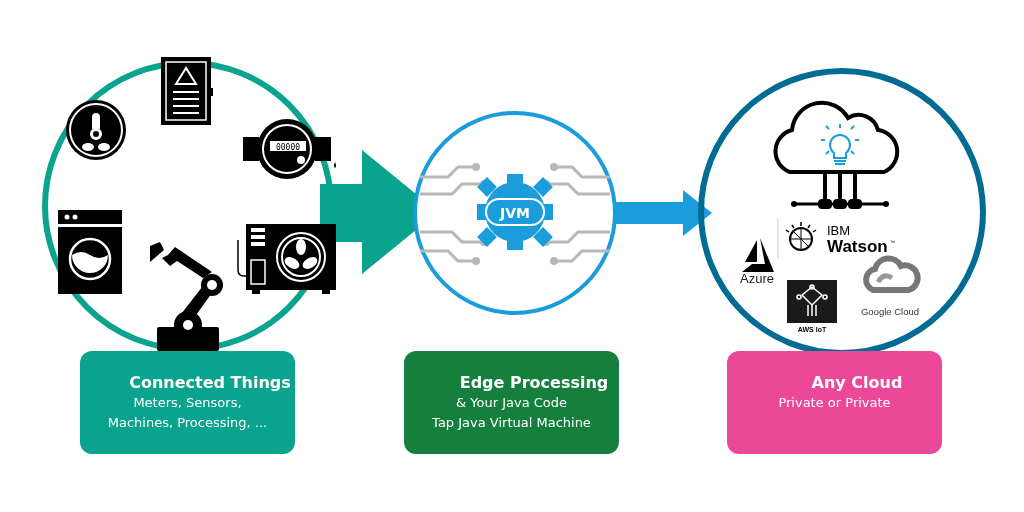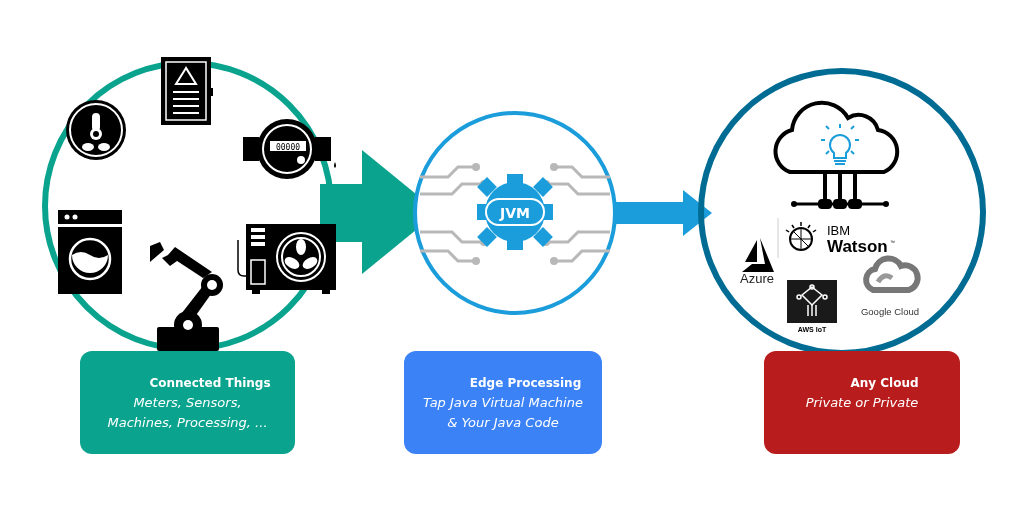--- a/index.html
+++ b/index.html
@@ -1,23 +1,23 @@
 <!DOCTYPE html>
 <html><head>
 <meta charset="utf-8">
 <style>
   html,body{margin:0;padding:0;background:#ffffff;}
   body{width:1024px;height:512px;position:relative;overflow:hidden;font-family:"DejaVu Sans","Liberation Sans",sans-serif;}
   svg.main{position:absolute;left:0;top:0;}
   .box{position:absolute;border-radius:12px;color:#fff;text-align:center;box-sizing:border-box;}
-  .box .title{font-weight:bold;font-size:12px;line-height:20px;margin-top:22px;padding-left:45px;}
-  .box .sub{font-size:13px;line-height:20px;font-style:italic;}
+  .box .title{font-weight:bold;font-size:16px;line-height:20px;margin-top:22px;padding-left:45px;}
+  .box .sub{font-size:13px;line-height:20px;}
   #box1{left:80px;top:351px;width:215px;height:103px;background:#0aa38e;}
-  #box2{left:404px;top:351px;width:198px;height:103px;background:#3b82f6;}
-  #box3{left:764px;top:351px;width:196px;height:103px;background:#b91c1c;}
+  #box2{left:404px;top:351px;width:215px;height:103px;background:#15803d;}
+  #box3{left:727px;top:351px;width:215px;height:103px;background:#ec4899;}
   .lbl{font-family:"Liberation Sans",sans-serif;}
 </style>
 </head>
 <body>
 
 <svg class="main" width="1024" height="512" viewBox="0 0 1024 512">
 
   <circle cx="188" cy="206" r="143" fill="none" stroke="#0aa38e" stroke-width="6"></circle>
 
   <polygon points="320,184 362,184 362,150 438,212 362,274 362,242 320,242" fill="#0aa38e"></polygon>
@@ -205,19 +205,19 @@
   </g>
 </svg>
 
 <div class="box" id="box1">
   <div class="title">Connected Things</div>
   <div class="sub">Meters, Sensors,</div>
   <div class="sub">Machines, Processing, ...</div>
 </div>
 <div class="box" id="box2">
   <div class="title">Edge Processing</div>
+  <div class="sub">&amp; Your Java Code</div>
   <div class="sub">Tap Java Virtual Machine</div>
-  <div class="sub">&amp; Your Java Code</div>
 </div>
 <div class="box" id="box3">
   <div class="title">Any Cloud</div>
   <div class="sub">Private or Private</div>
 </div>
 
 </body></html>

